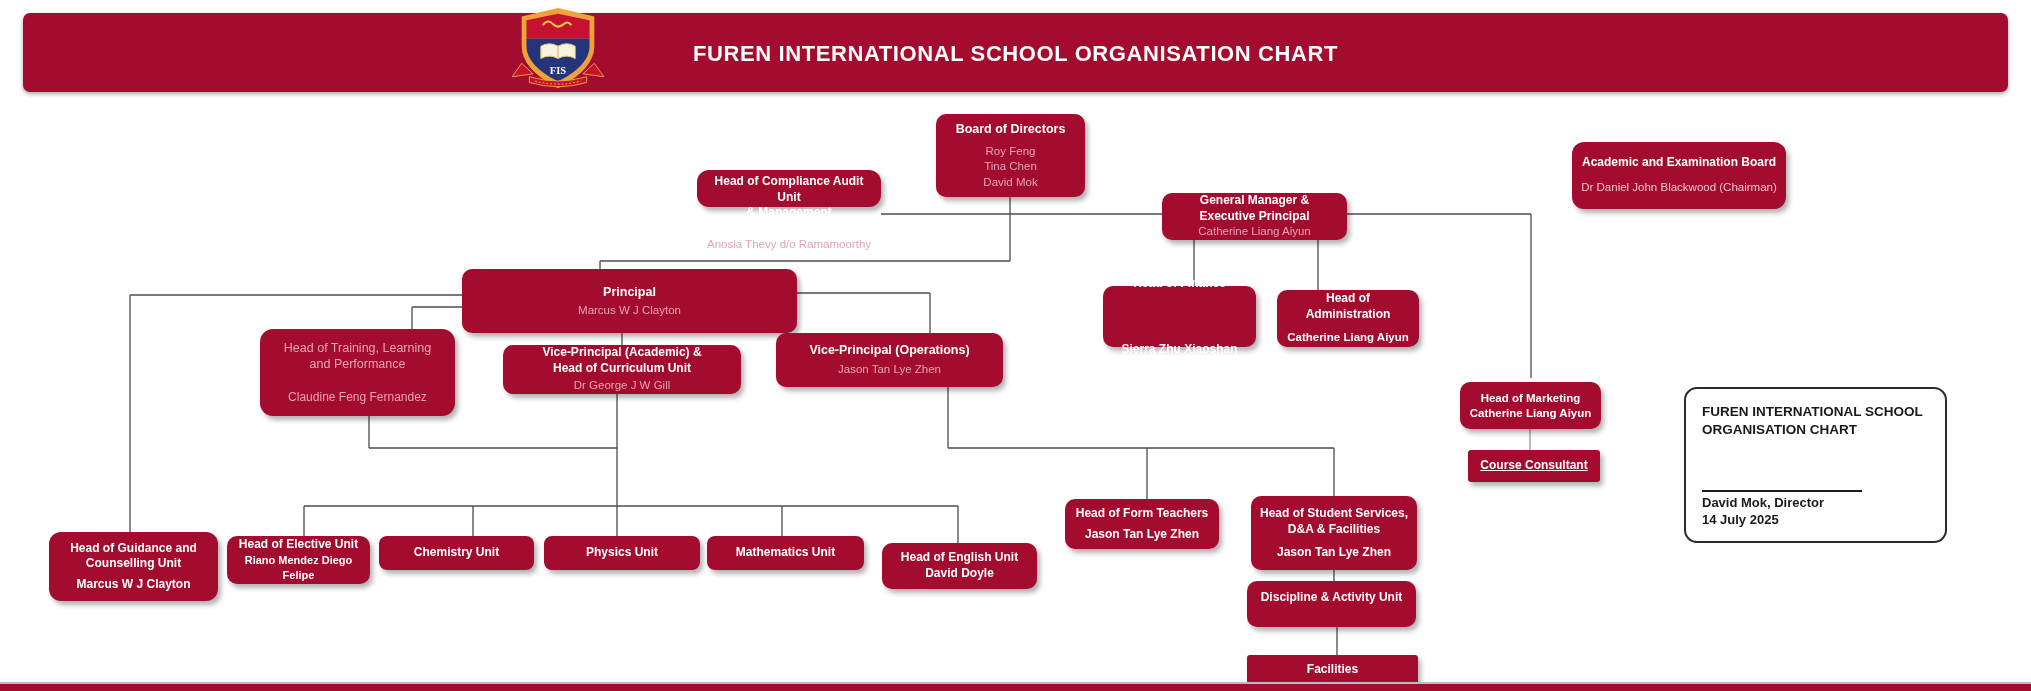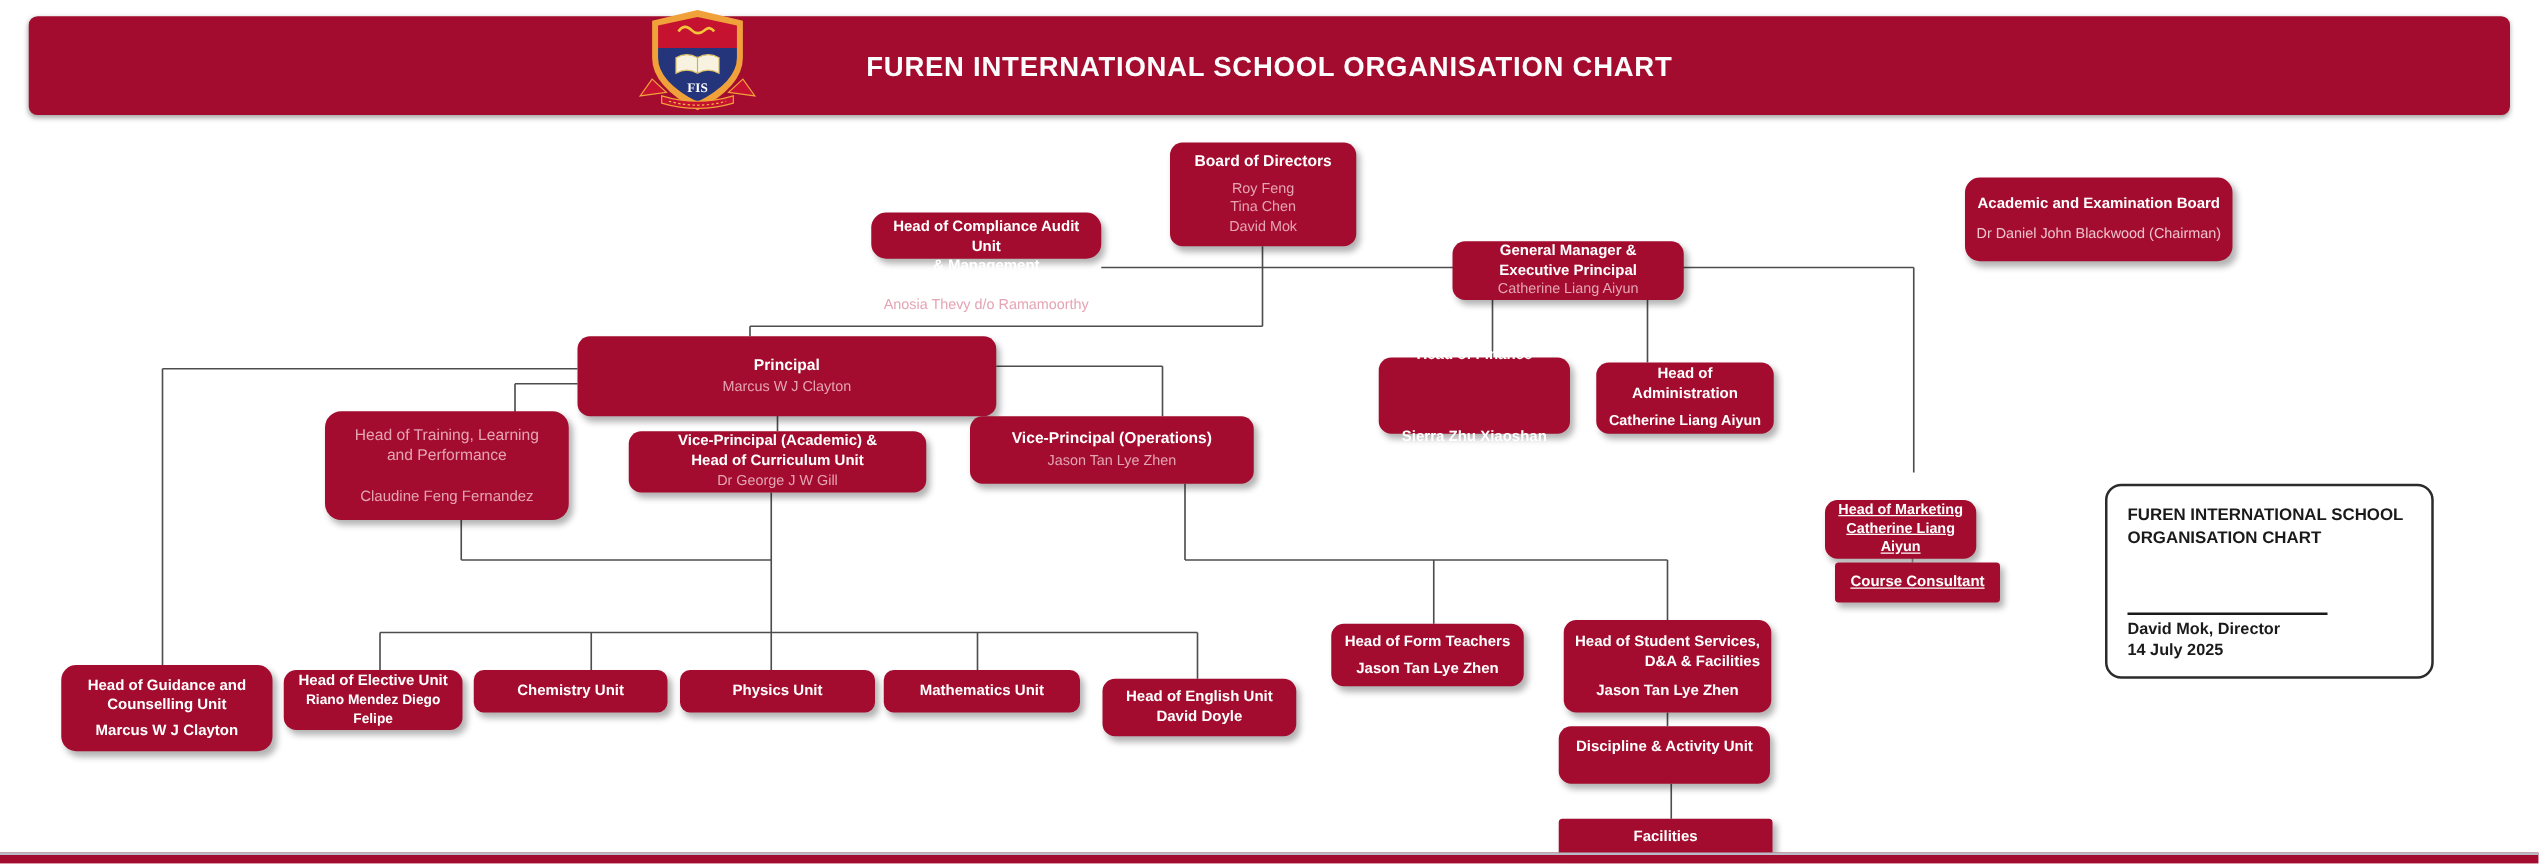--- a/index.html
+++ b/index.html
@@ -125,21 +125,21 @@
     <div class="t" style="font-size:12px;">Vice-Principal (Academic) &amp;
 Head of Curriculum Unit</div>
     <div class="n" style="margin-top:2px;">Dr George J W Gill</div>
   </div>
 
   <div class="node" style="left:776px;top:333px;width:227px;height:54px;">
     <div class="t">Vice-Principal (Operations)</div>
     <div class="n" style="margin-top:4px;">Jason Tan Lye Zhen</div>
   </div>
 
-  <div class="node" style="left:1460px;top:400px;width:121px;height:47px;text-decoration:underline;">
+  <div class="node" style="left:1460px;top:382px;width:141px;height:47px;">
     <div class="t" style="font-size:11.5px;">Head of Marketing
 Catherine Liang Aiyun</div>
   </div>
 
   <div class="node" style="left:1468px;top:450px;width:132px;height:32px;border-radius:3px;text-decoration:underline;">
     <div class="t" style="font-size:12px;">Course Consultant</div>
   </div>
 
   <div class="node" style="left:49px;top:532px;width:169px;height:69px;border-radius:12px;">
     <div class="t" style="font-size:12px;">Head of Guidance and
@@ -167,21 +167,21 @@
   <div class="node" style="left:882px;top:543px;width:155px;height:46px;">
     <div class="t" style="font-size:12px;">Head of English Unit
 David Doyle</div>
   </div>
 
   <div class="node" style="left:1065px;top:499px;width:154px;height:50px;">
     <div class="t" style="font-size:12px;">Head of Form Teachers</div>
     <div class="n bold" style="margin-top:5px;">Jason Tan Lye Zhen</div>
   </div>
 
-  <div class="node" style="left:1251px;top:496px;width:166px;height:74px;text-align:right;">
+  <div class="node" style="left:1251px;top:496px;width:166px;height:74px;">
     <div class="t" style="font-size:12px;">Head of Student Services,
 D&amp;A &amp; Facilities</div>
     <div class="n bold" style="margin-top:6px;">Jason Tan Lye Zhen</div>
   </div>
 
   <div class="node top-align" style="left:1247px;top:581px;width:169px;height:46px;">
     <div class="t" style="font-size:12px;">Discipline &amp; Activity Unit</div>
   </div>
 
   <div class="node sq" style="left:1247px;top:655px;width:171px;height:29px;">

